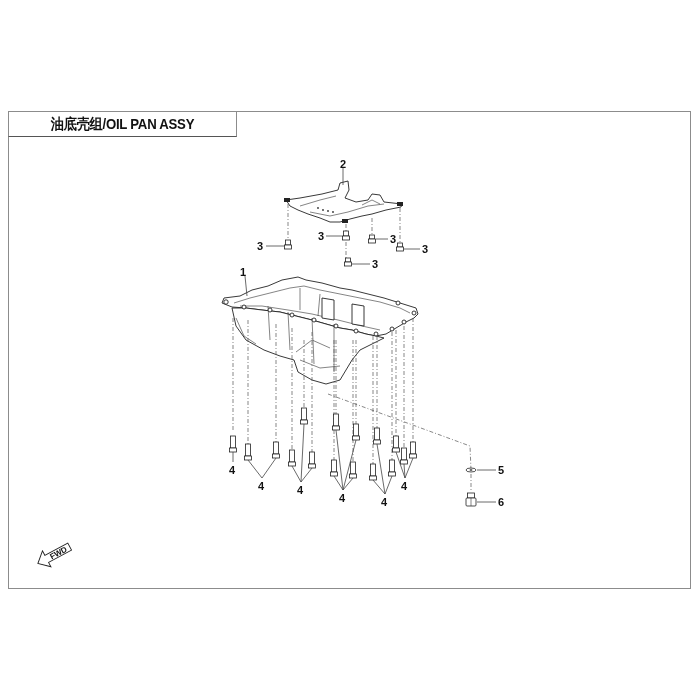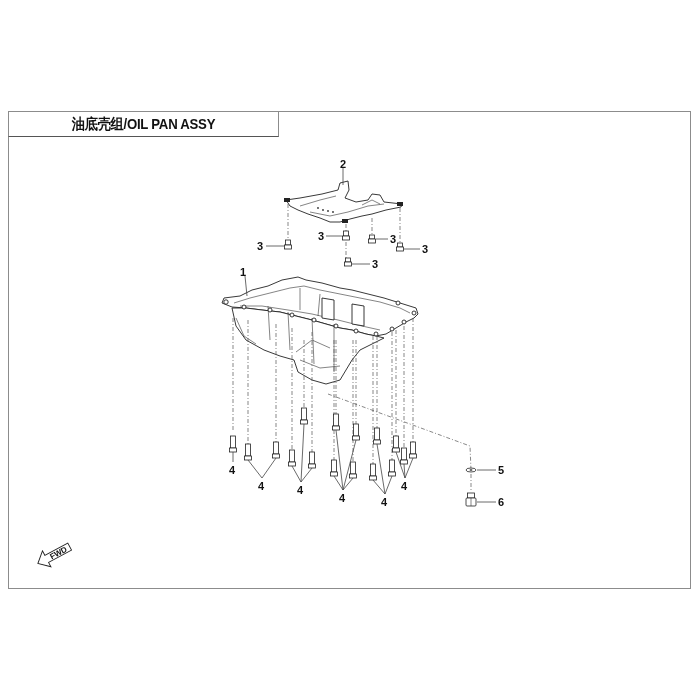--- a/index.html
+++ b/index.html
@@ -1,18 +1,18 @@
 <!DOCTYPE html>
 <html><head>
   <meta charset="utf-8">
   <style>
     html, body { margin:0; padding:0; background:#ffffff; }
     body { width:700px; height:700px; position:relative; overflow:hidden; font-family:"Liberation Sans", sans-serif; }
     .frame { position:absolute; left:8px; top:111px; width:683px; height:478px; border:1.5px solid #8c8c8c; box-sizing:border-box; }
-    .title-box { position:absolute; left:8px; top:111px; width:271px; height:26px; border:1.5px solid #8c8c8c; border-bottom:1.5px solid #555; box-sizing:border-box; display:flex; align-items:center; justify-content:center; }
+    .title-box { position:absolute; left:8px; top:111px; width:229px; height:26px; border:1.5px solid #8c8c8c; border-bottom:1.5px solid #555; box-sizing:border-box; display:flex; align-items:center; justify-content:center; }
     .title-text { font-family:"Liberation Sans", sans-serif; font-size:15px; font-weight:bold; color:#111; letter-spacing:-0.3px; transform:scaleX(0.88); white-space:nowrap; }
     svg.diagram { position:absolute; left:0; top:0; width:700px; height:700px; }
     .callout { font-family:"Liberation Sans", sans-serif; font-weight:bold; font-size:11px; fill:#111; }
     .lead { stroke:#444; stroke-width:0.8; fill:none; }
     .dash { stroke:#555; stroke-width:0.7; stroke-dasharray:4 2 1 2; fill:none; }
     .part { stroke:#222; stroke-width:0.9; fill:#fff; }
     .part-thin { stroke:#333; stroke-width:0.6; fill:none; }
     .bolt { stroke:#222; stroke-width:0.8; fill:#fff; }
     .fwd { font-family:"Liberation Sans", sans-serif; font-weight:bold; font-size:8px; fill:#111; }
   </style>

